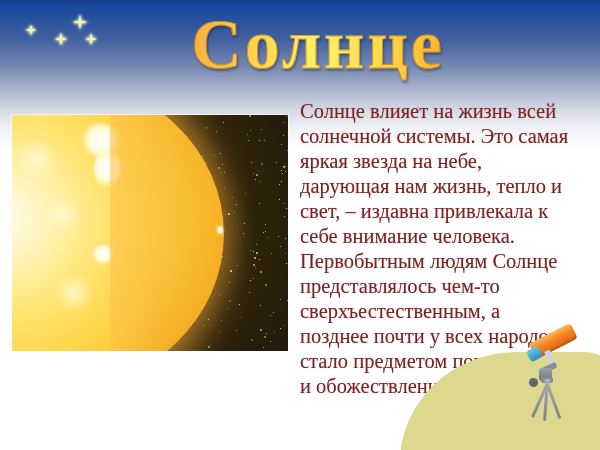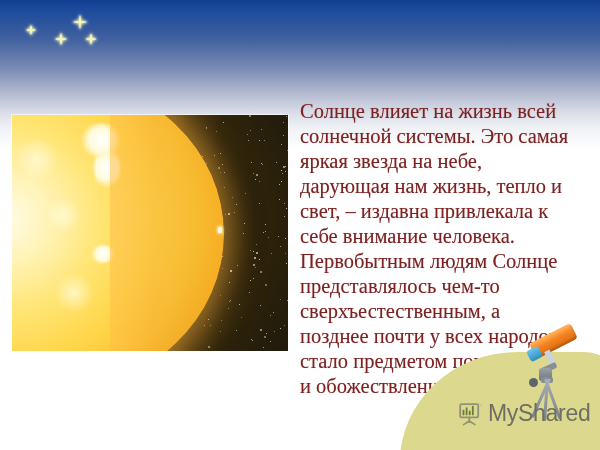--- a/index.html
+++ b/index.html
@@ -302,20 +302,21 @@
       <div class="star" style="left: 55px; top: 33px; width: 11px; height: 11px;">
         <i style="height: 11px; background: rgb(243, 245, 184);"></i>
         <u style="width: 11px; background: rgb(243, 245, 184); box-shadow: rgba(250, 252, 190, 0.85) 0px 0px 3px 1px;"></u>
       </div>
       <div class="star" style="left: 86px; top: 34px; width: 10px; height: 10px;">
         <i style="height: 10px; background: rgb(243, 245, 184);"></i>
         <u style="width: 10px; background: rgb(243, 245, 184); box-shadow: rgba(250, 252, 190, 0.85) 0px 0px 3px 1px;"></u>
       </div>
     </div>
 
+  <div id="title">Солнце</div>
 
   <div id="sun-photo">
     <div id="sun-space"></div>
     <div id="star-space">
         <div class="spacestar" style="left: 260.6px; top: 197.3px; width: 1px; height: 1px; opacity: 0.69;"></div>
         <div class="spacestar" style="left: 180.2px; top: 112.5px; width: 1px; height: 1px; opacity: 0.92;"></div>
         <div class="spacestar" style="left: 158.3px; top: 105.6px; width: 1px; height: 1px; opacity: 0.73;"></div>
         <div class="spacestar" style="left: 183.3px; top: 235.6px; width: 1px; height: 1px; opacity: 0.54;"></div>
         <div class="spacestar" style="left: 271.4px; top: 51px; width: 2px; height: 2px; opacity: 0.68;"></div>
         <div class="spacestar" style="left: 220.4px; top: 81.5px; width: 1px; height: 1px; opacity: 0.46;"></div>
@@ -505,26 +506,14 @@
     <div class="eyepiece"></div>
     <div class="finder"></div>
     <div class="mount"></div>
     <div class="counterweight"></div>
     <div class="tripod-hub"></div>
     <div class="leg l1"></div>
     <div class="leg l2"></div>
     <div class="leg l3"></div>
   </div>
 
-  <div id="watermark">
-    <span id="easel-icon-wrap">
-      <svg id="easel-icon" width="26" height="24" viewBox="0 0 26 24" fill="none">
-        <rect x="3.2" y="2.2" width="18" height="13.2" rx="1.2" stroke="#8d9377" stroke-width="1.8"></rect>
-        <path d="M6.5 12.4 V8.6 M9.6 12.4 V6.2 M12.7 12.4 V9.4 M15.8 12.4 V4.6" stroke="#6d7a3f" stroke-width="1.8" stroke-linecap="round"></path>
-        <path d="M12.3 15.5 V19" stroke="#8d9377" stroke-width="1.7"></path>
-        <path d="M12.3 19 L6.6 22.6 M12.3 19 L18 22.6" stroke="#8d9377" stroke-width="1.7" stroke-linecap="round"></path>
-        <path d="M21.4 1.2 L24.4 3.6" stroke="#c9c893" stroke-width="1.6" stroke-linecap="round"></path>
-      </svg>
-    </span>
-    <span id="watermark-text">MyShared</span>
-  </div>
 
 </div>
 
 </body></html>

